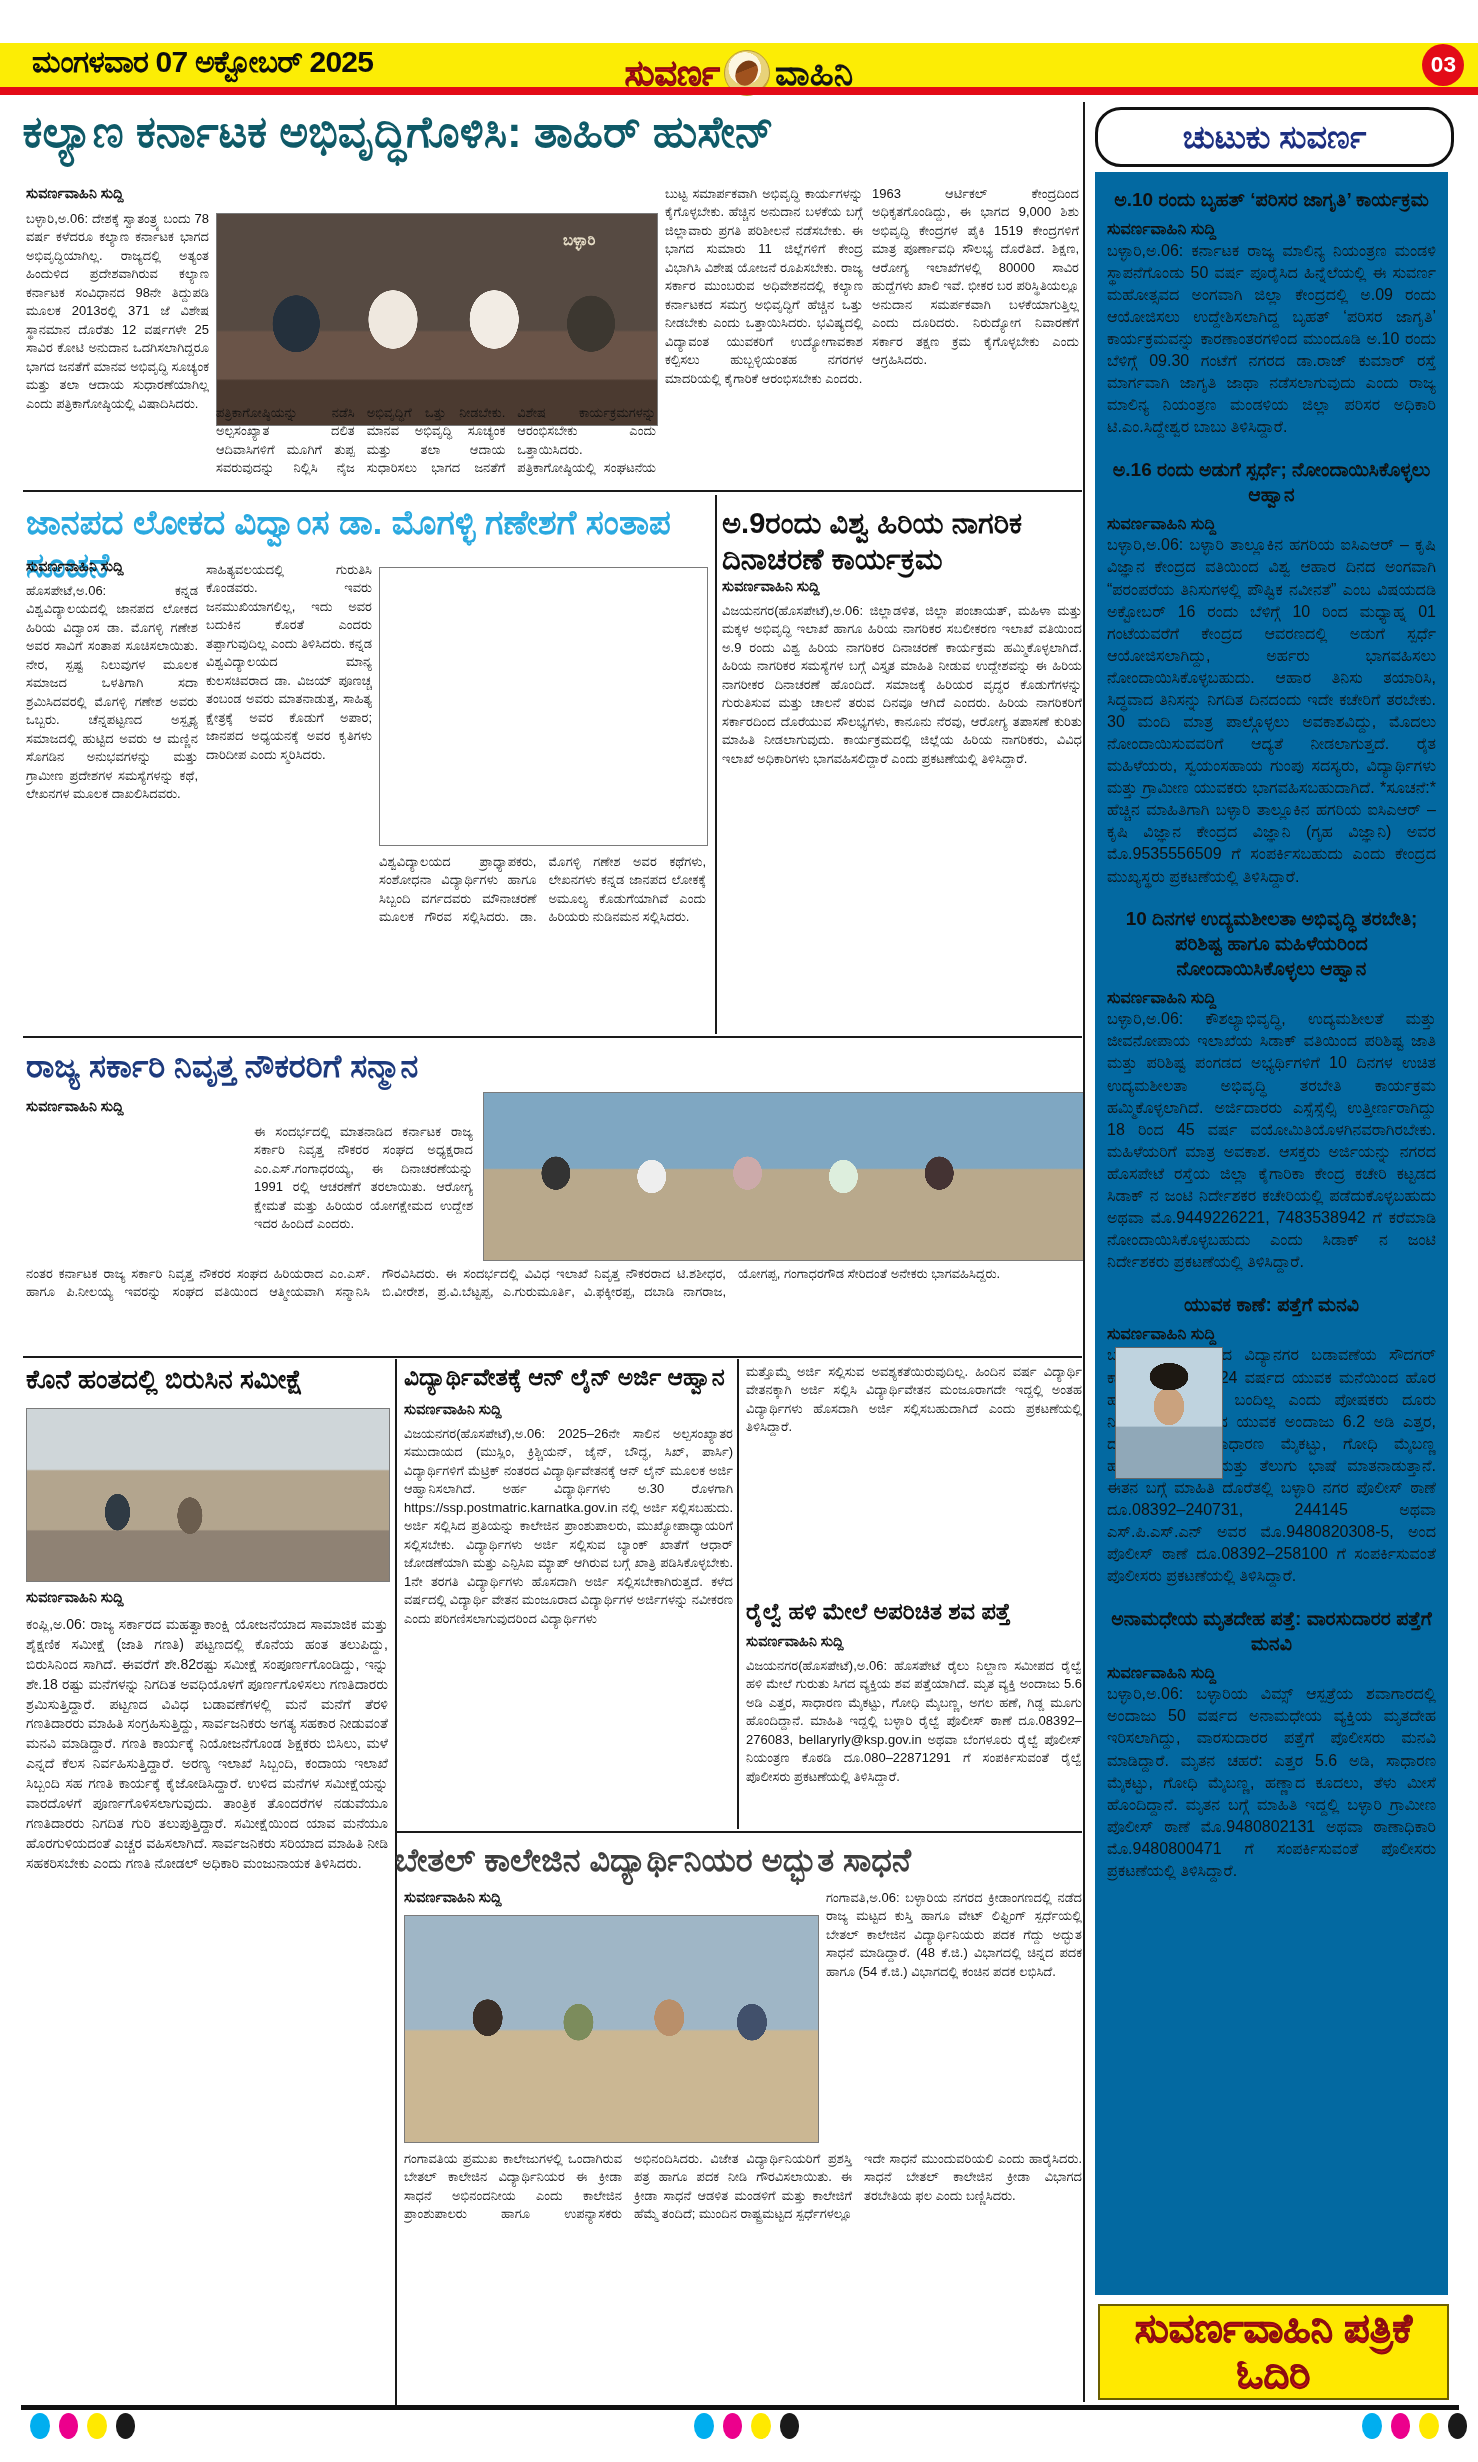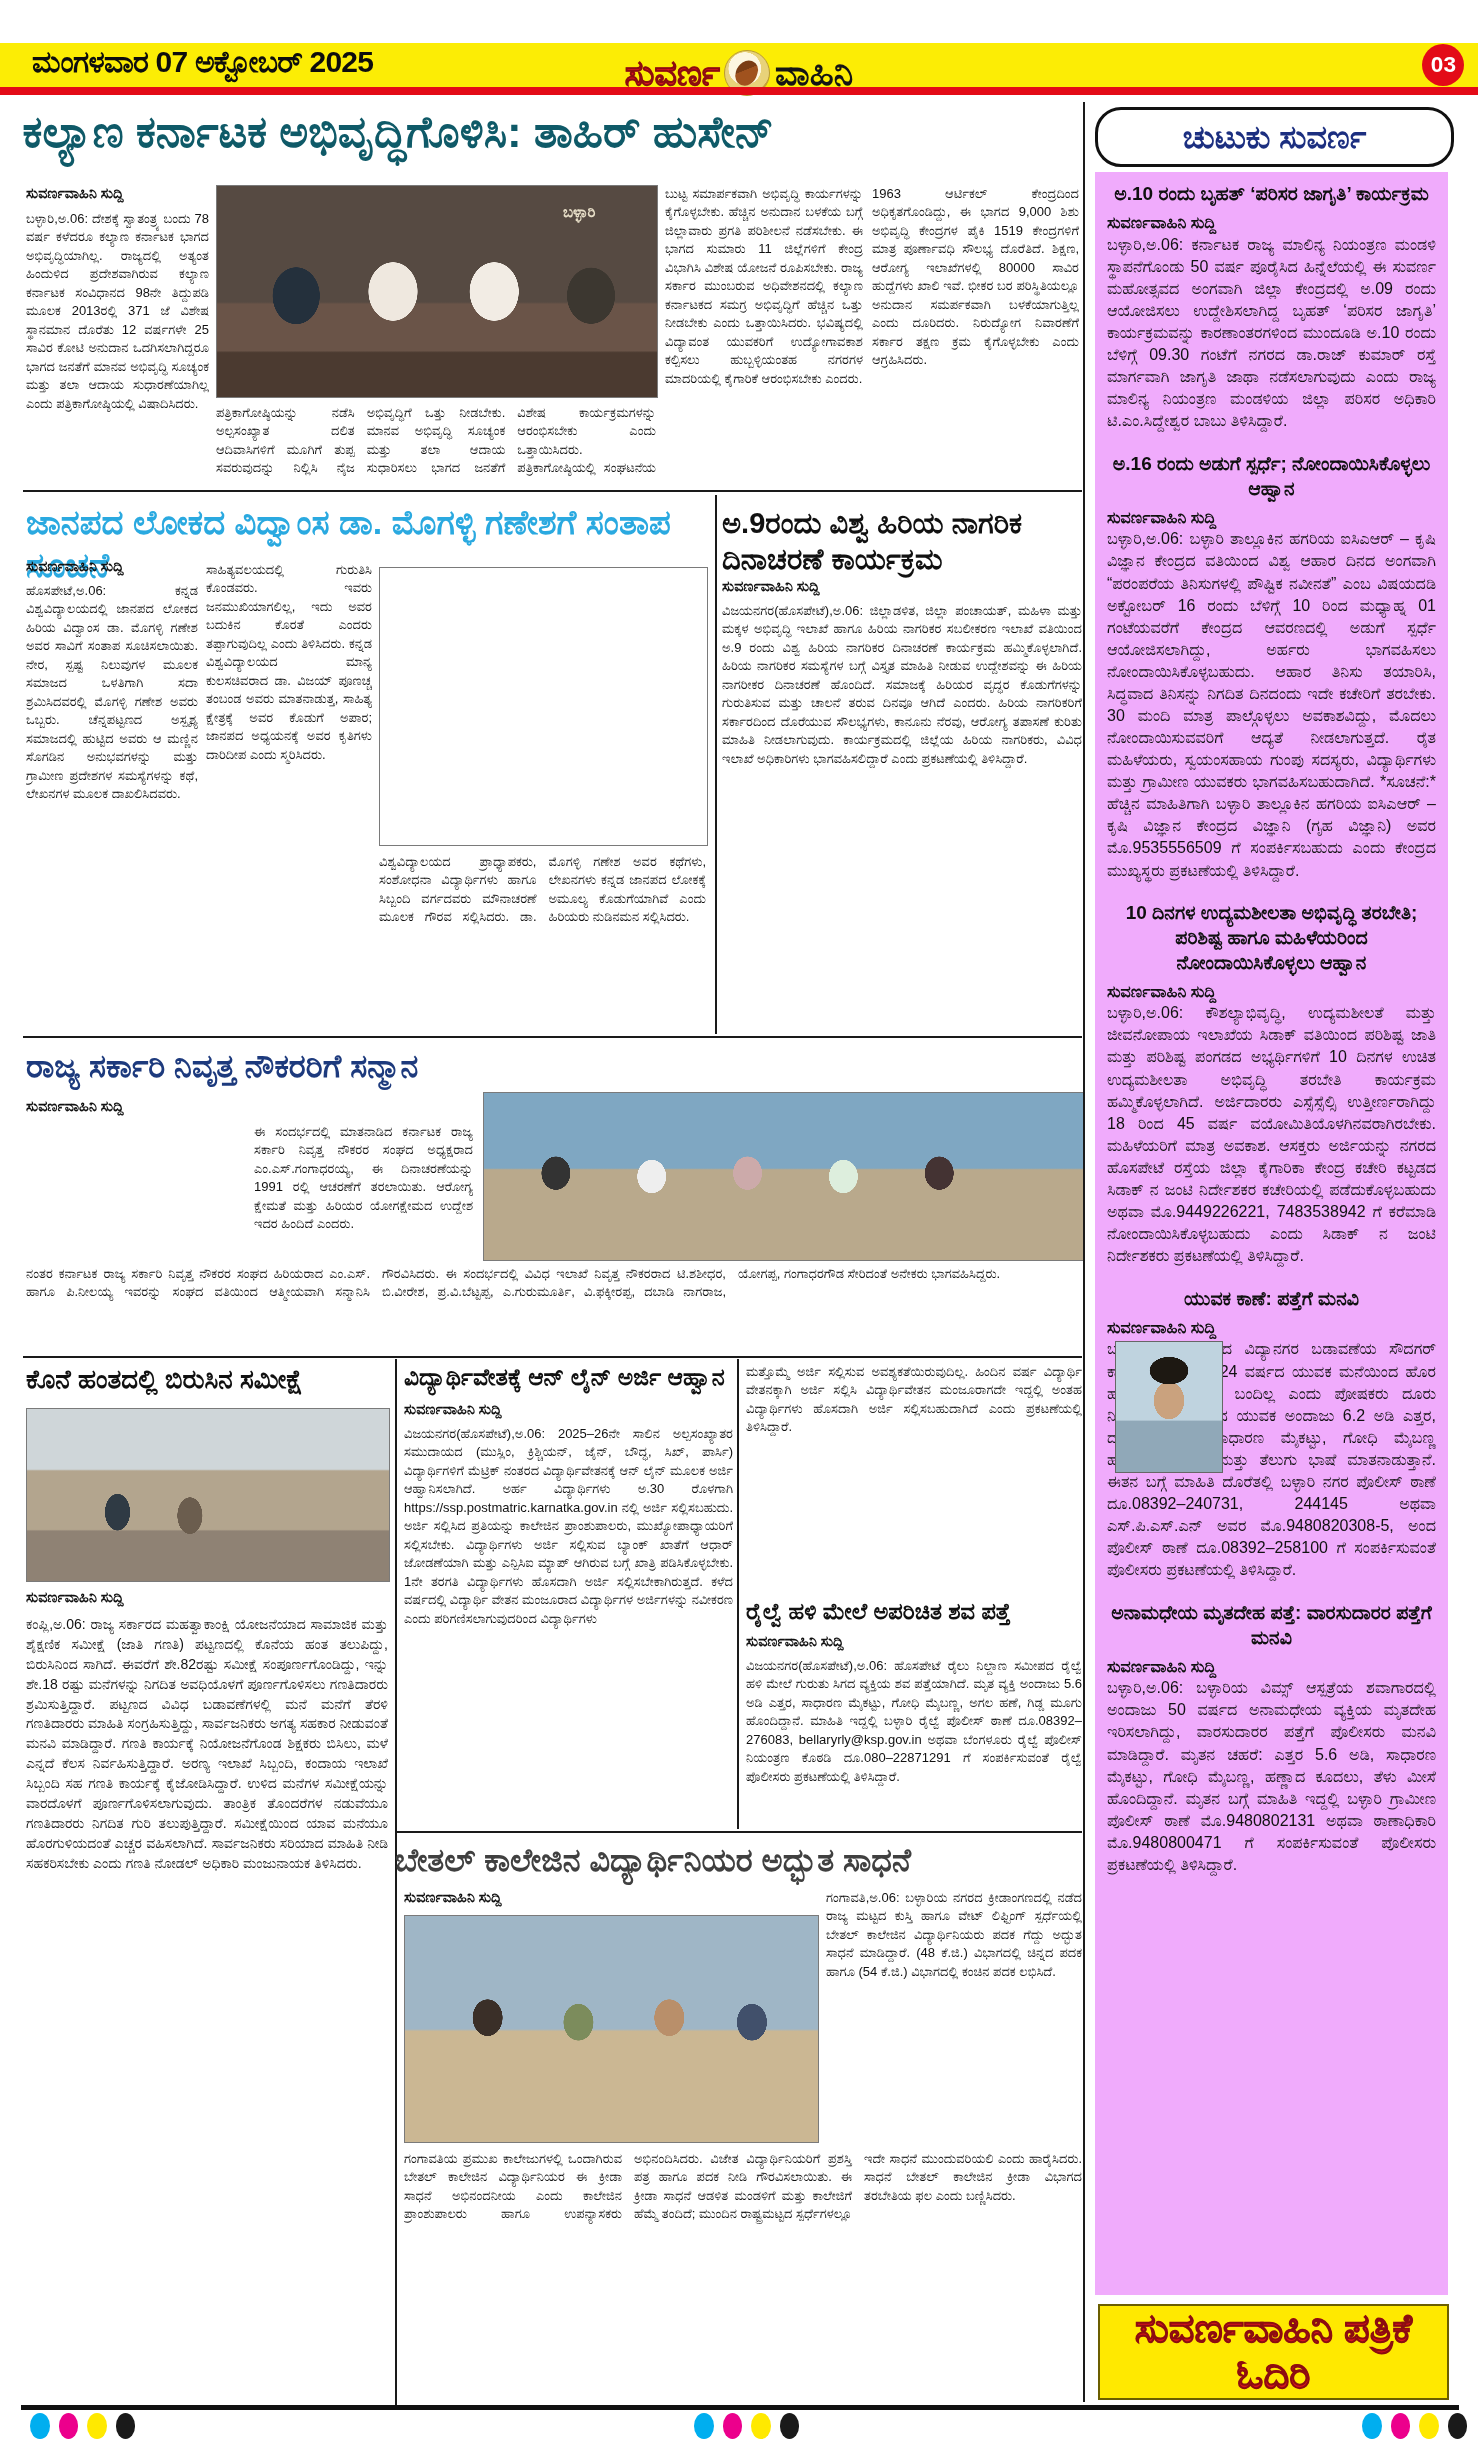--- a/index.html
+++ b/index.html
@@ -33,21 +33,21 @@
   .body-txt{position:absolute;font-size:13px;line-height:1.42;text-align:justify;word-break:break-word;overflow:hidden;}
   .cols2{column-count:2;column-gap:12px;}
   .cols3{column-count:3;column-gap:12px;}
   
   .photo{position:absolute;border:0.8px solid #7a7a7a;overflow:hidden;}
   .ph-press{background:
      radial-gradient(ellipse 39px 47px at 18% 52%,#24303c 0 60%,transparent 61%),
      radial-gradient(ellipse 42px 50px at 40% 50%,#efe8df 0 58%,transparent 59%),
      radial-gradient(ellipse 42px 50px at 63% 50%,#f2ece4 0 58%,transparent 59%),
      radial-gradient(ellipse 41px 48px at 85% 52%,#3c3730 0 58%,transparent 59%),
-     linear-gradient(180deg,#564a42 0 55%,#6a5448 56% 78%,#4b3a30 79% 100%);}
+     linear-gradient(180deg,#564a42 0 55%,#6a5448 56% 78%,#4b3a30 79% 100%); margin-top: 28px;}
   .ph-press .ph-tag{position:absolute;right:14%;top:8%;color:#e8dfc8;font-size:15px;font-weight:bold;}
   .ph-wall{background:
      radial-gradient(ellipse 38px 45px at 38% 55%,#e8e3da 0 58%,transparent 59%),
      radial-gradient(ellipse 38px 45px at 62% 55%,#d9cbb8 0 58%,transparent 59%),
      linear-gradient(180deg,#d9c8a8 0 70%,#9a8succ 71% 100%),
      linear-gradient(180deg,#dcc9a6 0 68%,#8d7a5e 69% 100%);}
   .ph-group{background:
      radial-gradient(ellipse 26px 30px at 12% 48%,#333 0 55%,transparent 56%),
      radial-gradient(ellipse 26px 30px at 28% 50%,#eee 0 55%,transparent 56%),
      radial-gradient(ellipse 26px 30px at 44% 48%,#caa 0 55%,transparent 56%),
@@ -65,22 +65,22 @@
      radial-gradient(ellipse 27px 33px at 84% 47%,#41506b 0 55%,transparent 56%),
      linear-gradient(180deg,#9fb6c6 0 50%,#cbb793 51% 100%);}
   .ph-portrait{background:
      radial-gradient(ellipse 32px 22.6px at 50% 22%,#1d1812 0 60%,transparent 61%),
      radial-gradient(ellipse 26px 32px at 50% 45%,#caa27e 0 58%,transparent 59%),
      linear-gradient(180deg,#bfd3df 0 60%,#90a8b8 61% 100%);}
   
   .chk-titlebox{position:absolute;left:1095px;top:107px;width:353px;height:54px;border:3.8px solid #111;
       border-radius:26px;background:#fff;display:flex;align-items:center;justify-content:center;}
   .chk-title{font-size:32px;font-weight:bold;color:#1c2f80;}
-  .chk-panel{position:absolute;left:1095px;top:172px;width:353px;height:2123px;background:#f0abfc;
-      padding:10px 12px;box-sizing:border-box;overflow:hidden;}
+  .chk-panel{position:absolute;left:1095px;top:172px;width:353px;height:2123px;background:#0369a1;
+      padding:16px 12px;box-sizing:border-box;overflow:hidden;}
   .chk-item{margin-bottom:19.6px;}
   .chk-h{font-size:19px;font-weight:bold;text-align:center;line-height:1.3;margin-bottom:7.5px;color:#101010;}
   .chk-by{font-size:16px;font-weight:bold;margin-bottom:1.5px;}
   .chk-b{font-size:16px;line-height:1.38;text-align:justify;word-break:break-word;}
   .chk-photo{float:right;width:106px;height:130px;margin:3px 0 4.5px 7.5px;border:0.8px solid #666;}
   .chk-banner{position:absolute;left:1098px;top:2304px;width:347px;height:92px;background:#ffe900;
       border:2.3px solid #6b5e00;display:flex;align-items:center;justify-content:center;}
   .chk-banner span{color:#d8151c;font-size:40px;font-weight:bold;-webkit-text-stroke:0.8px #8c0d10;text-align:center;}
   
   .foot-rule{position:absolute;left:21px;top:2405px;width:1438px;height:4.5px;background:#111;}

